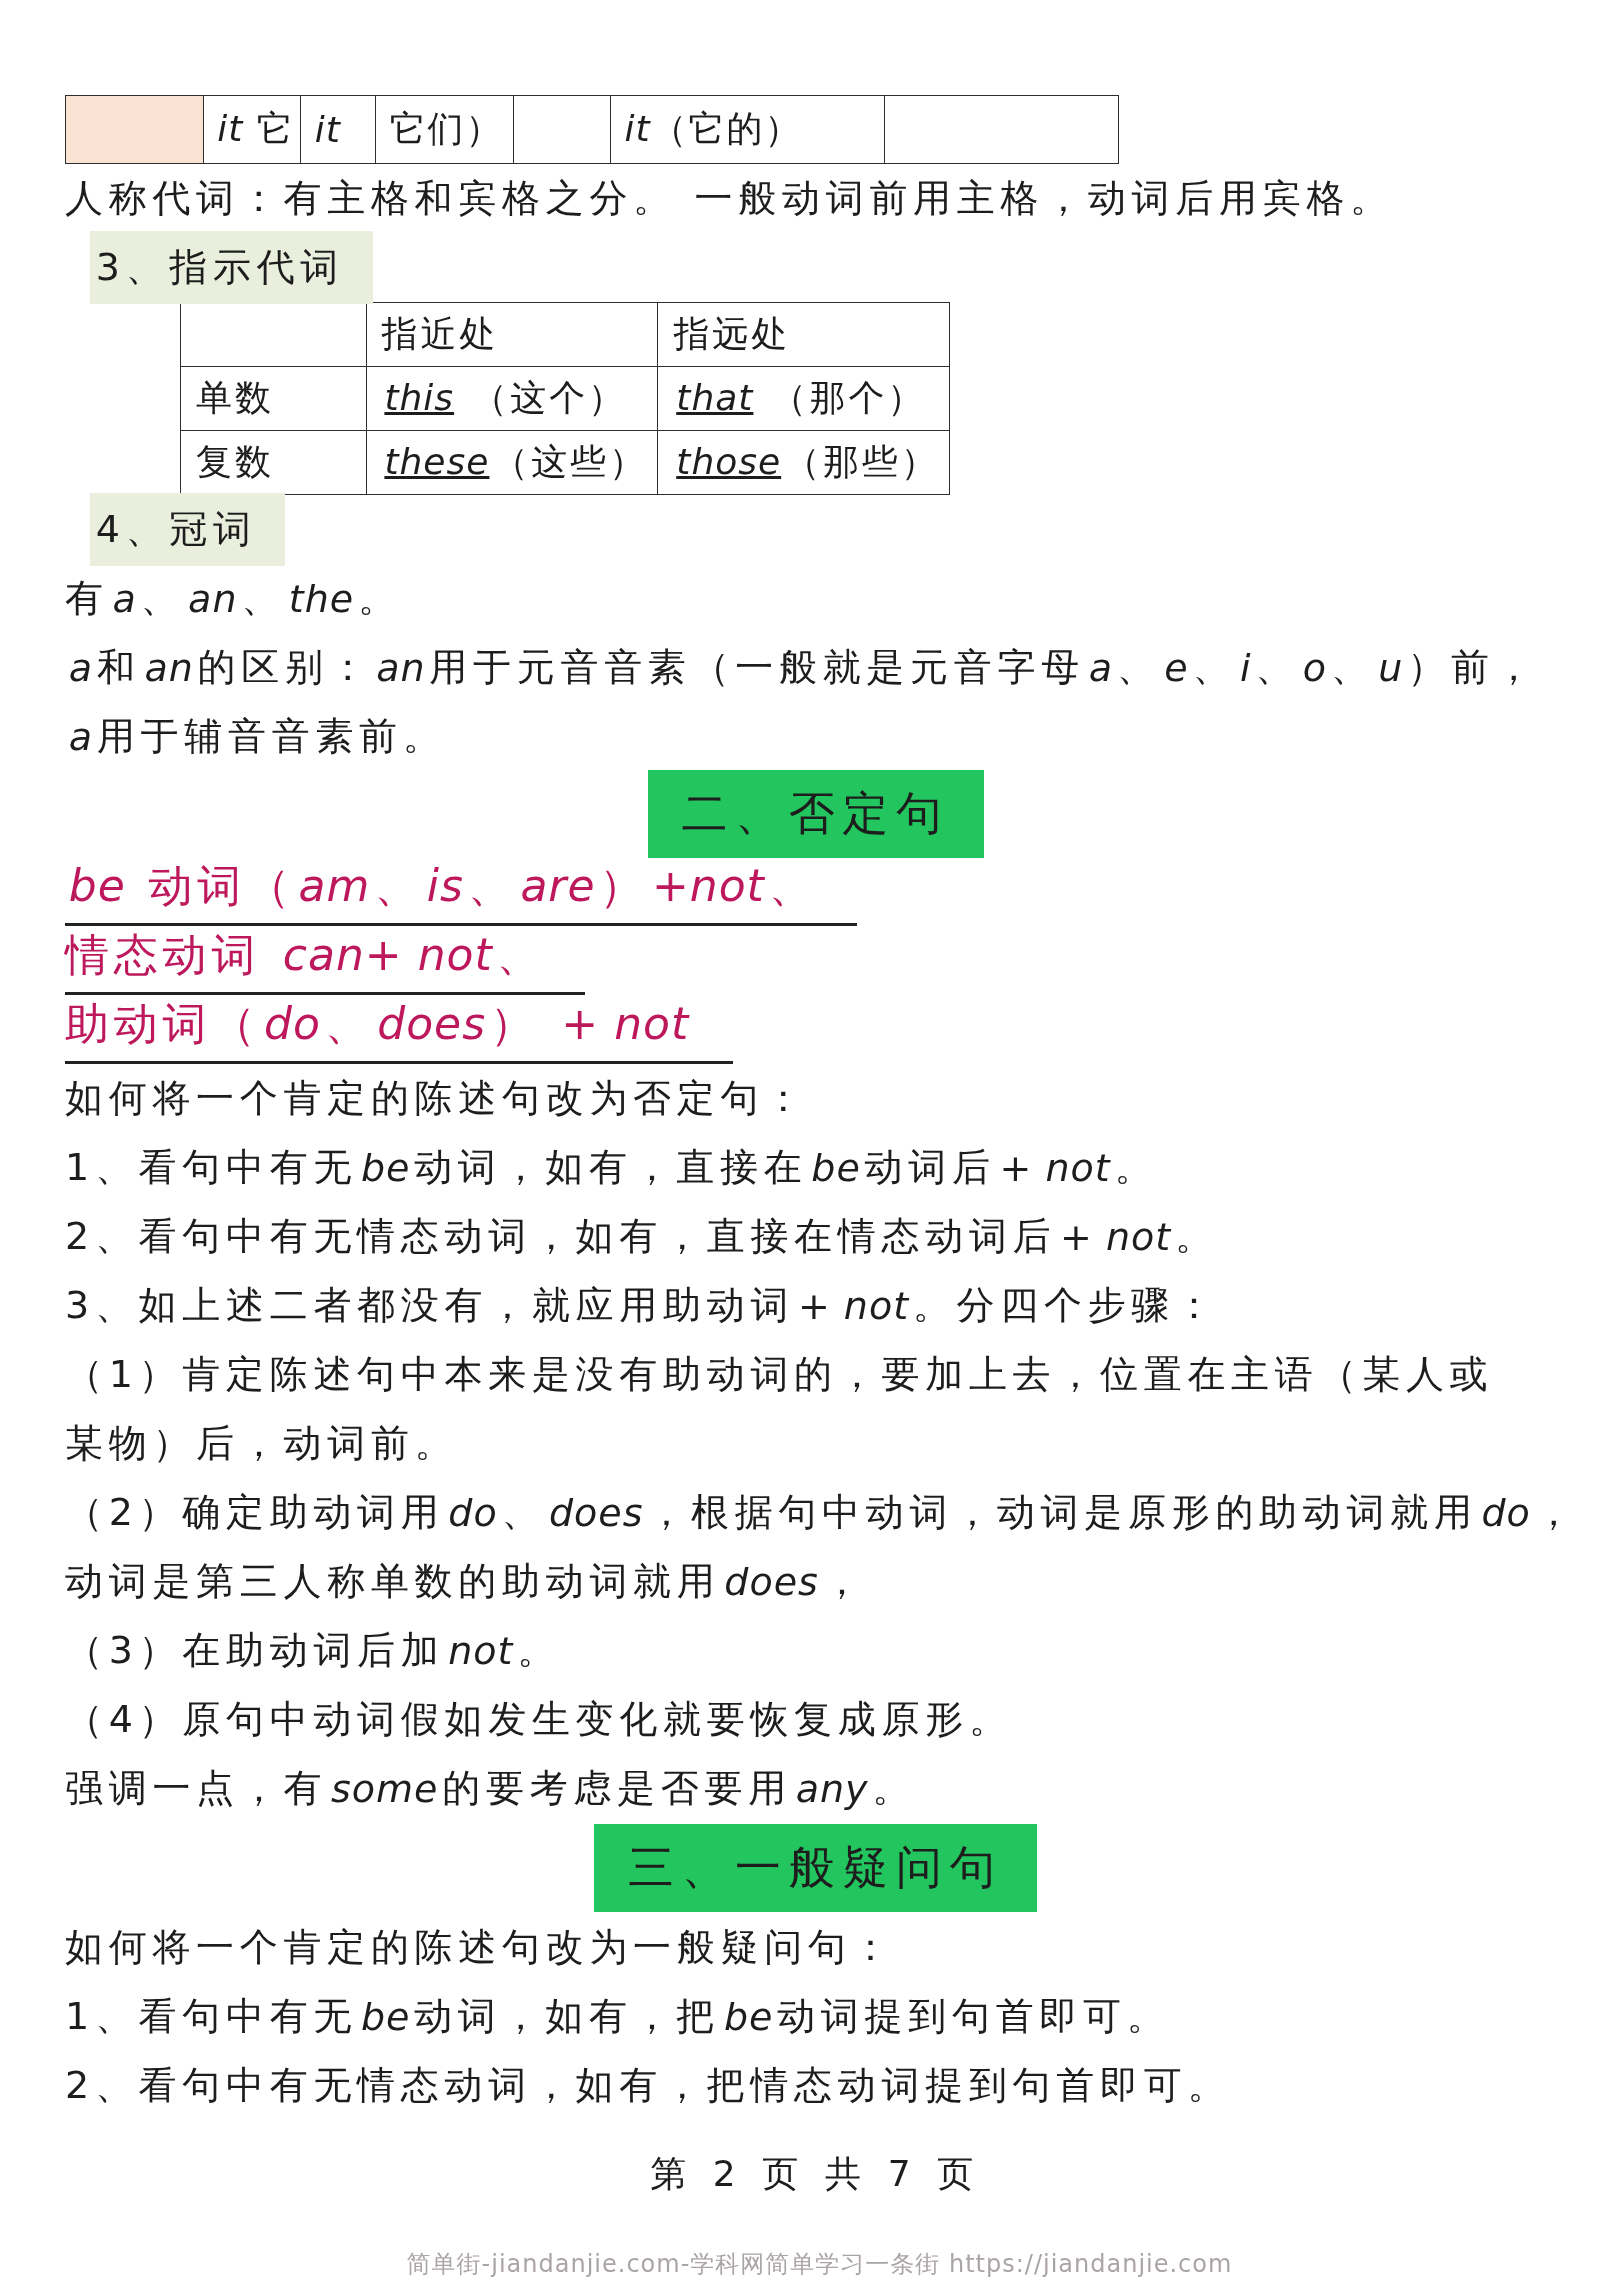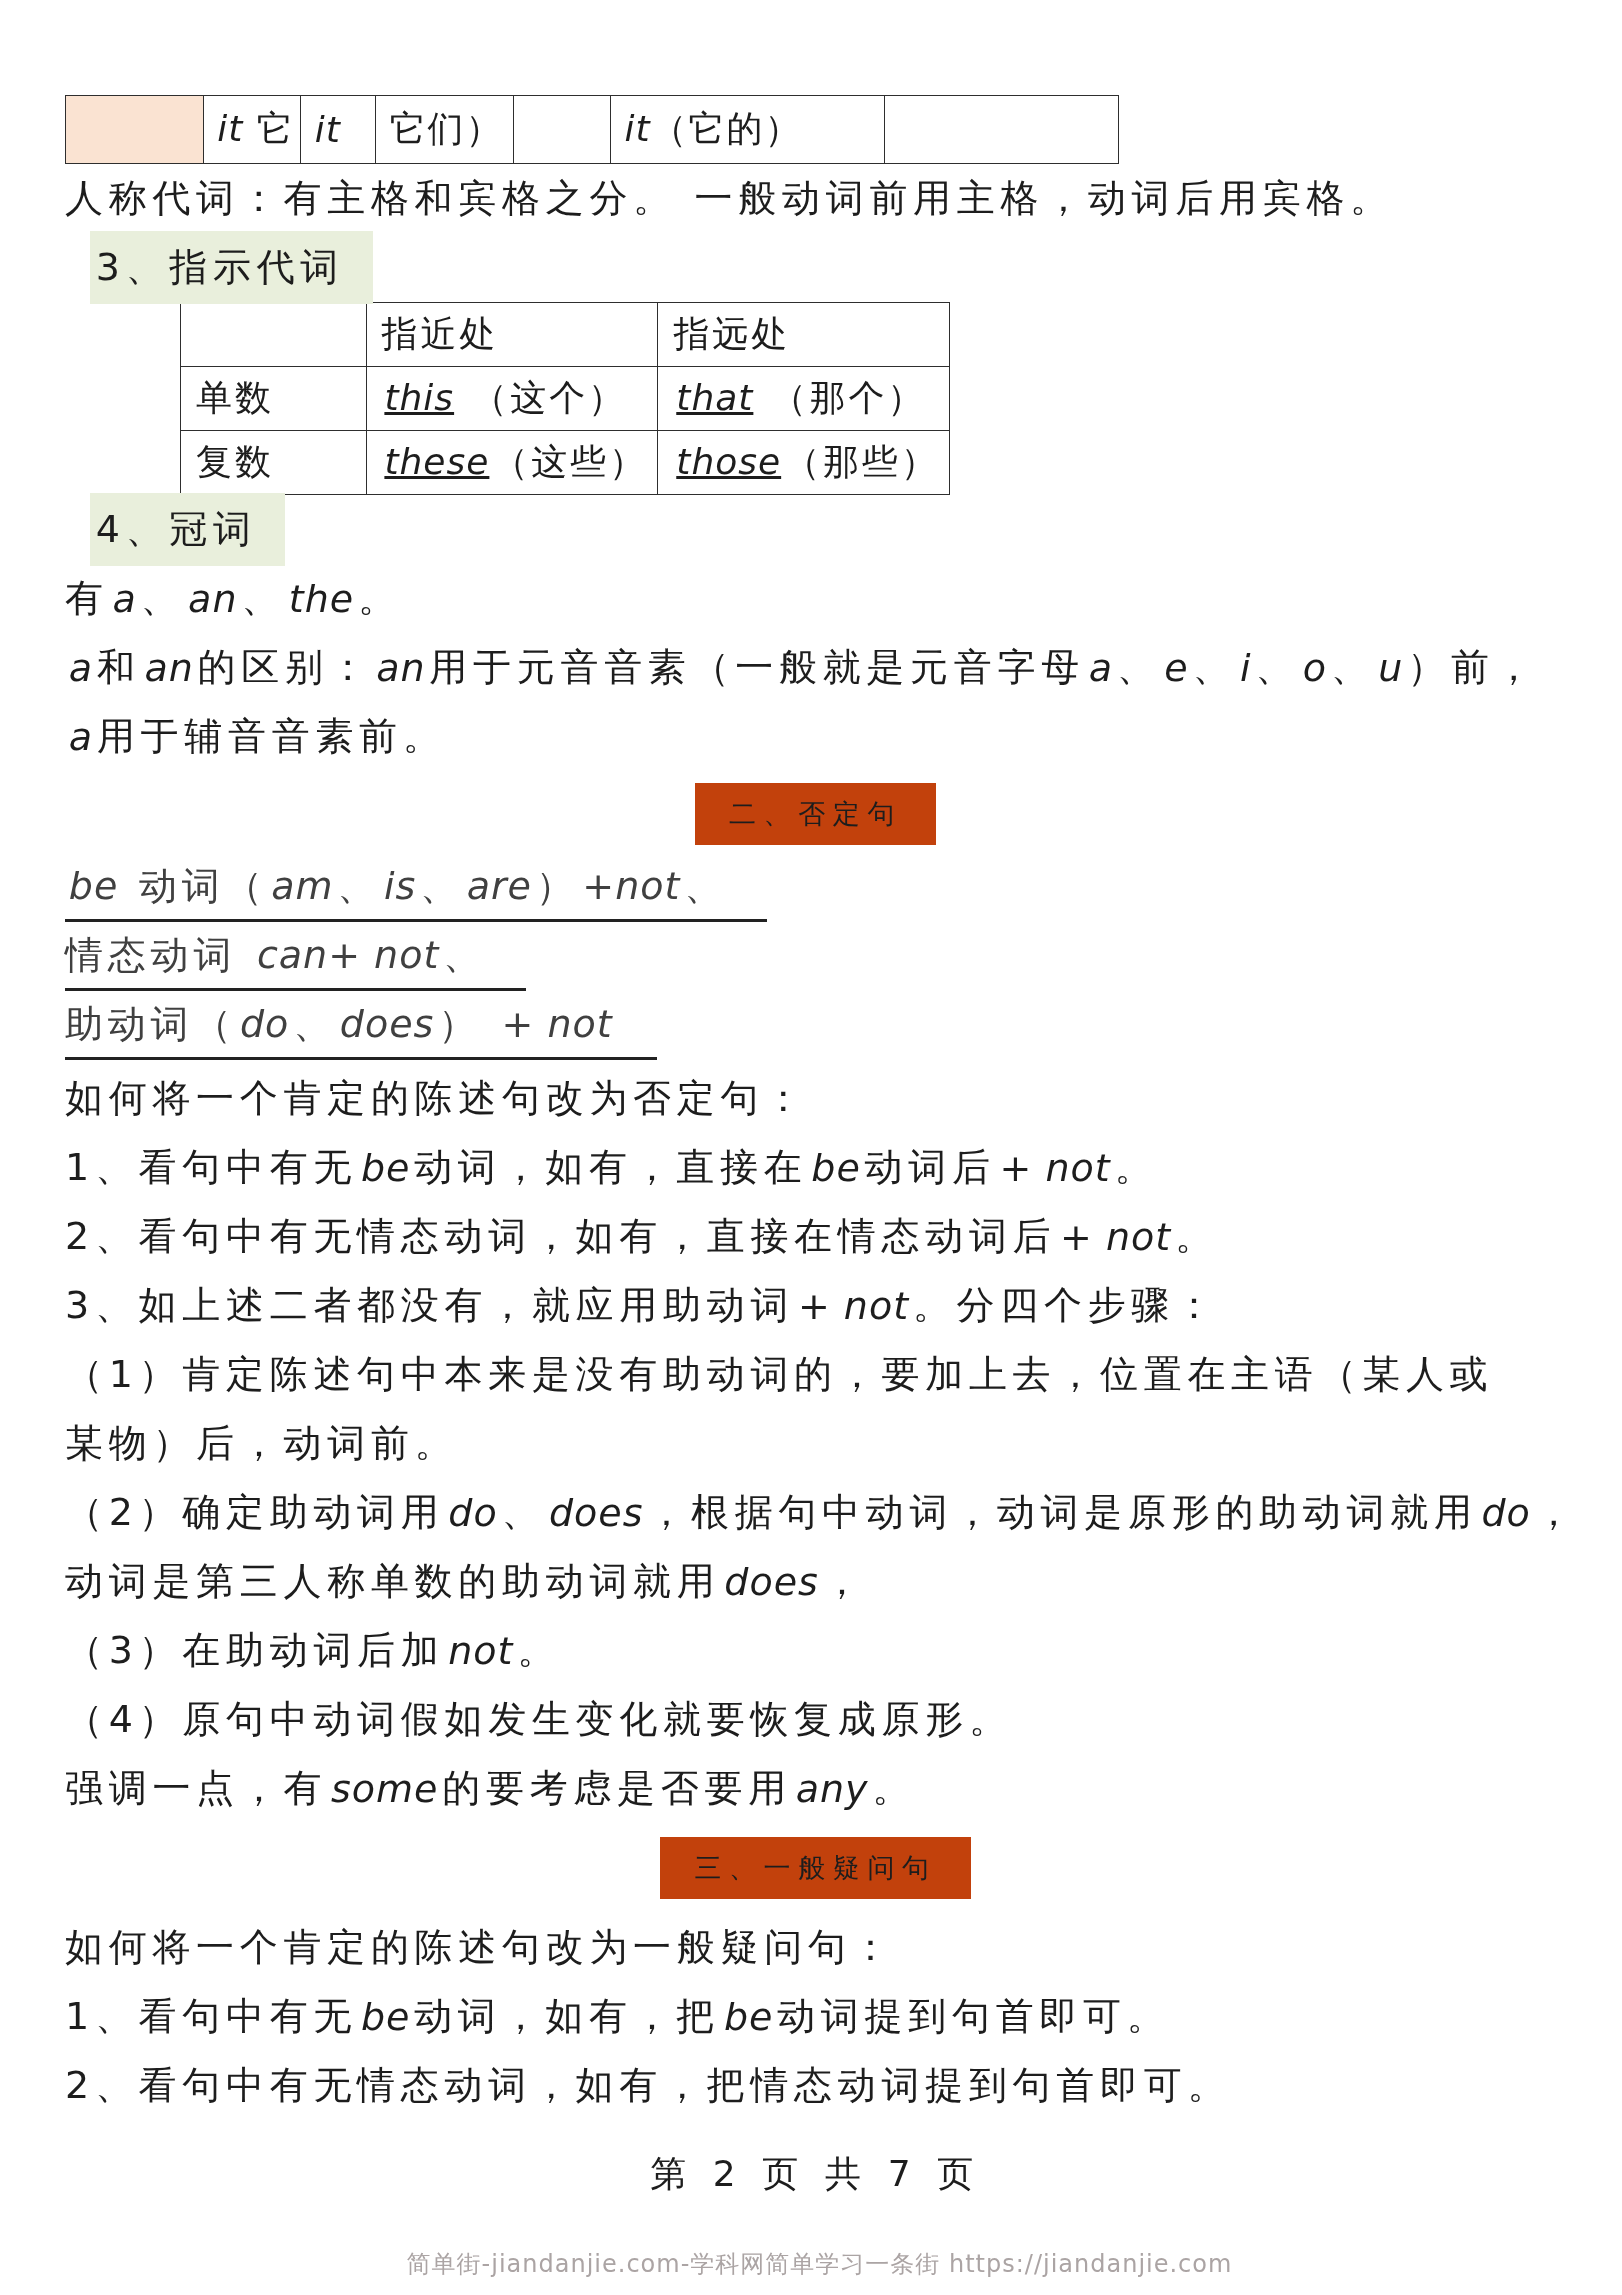--- a/index.html
+++ b/index.html
@@ -38,27 +38,27 @@
   .demtable i{letter-spacing:1px;margin:0 2.9px;text-decoration:underline;}
   
   .green-title{height:69px;display:flex;align-items:center;}
   .green-title span{
     background:#e9efdc;padding:11.4px 28.5px 11.4px 5.7px;
     font-size:38px;letter-spacing:5.7px;margin-left:25px;
   }
   
   .sec-heading{height:86px;display:flex;align-items:center;justify-content:center;}
   .sec-heading span{
-    background:#c2410c;padding:13.3px 34px;
-    font-size:27px;letter-spacing:7.6px;
+    background:#22c55e;padding:13.3px 34px;
+    font-size:46px;letter-spacing:7.6px;
   }
   
   .redline-wrap{height:69px;display:flex;align-items:center;}
   .redline{
-    color:#404040;font-size:38px;letter-spacing:4.8px;white-space:nowrap;
+    color:#be185d;font-size:44px;letter-spacing:4.8px;white-space:nowrap;
     border-bottom:3.8px solid #222222;padding:0 40px 7.6px 0;
   }
   .redline i{letter-spacing:1px;margin:0 3.8px;}
   
   .page-footer{
     margin-top:28.5px;height:51px;display:flex;align-items:center;justify-content:center;
     font-size:36px;letter-spacing:7.6px;
   }
   .watermark{
     position:absolute;left:16px;right:0;bottom:15px;

